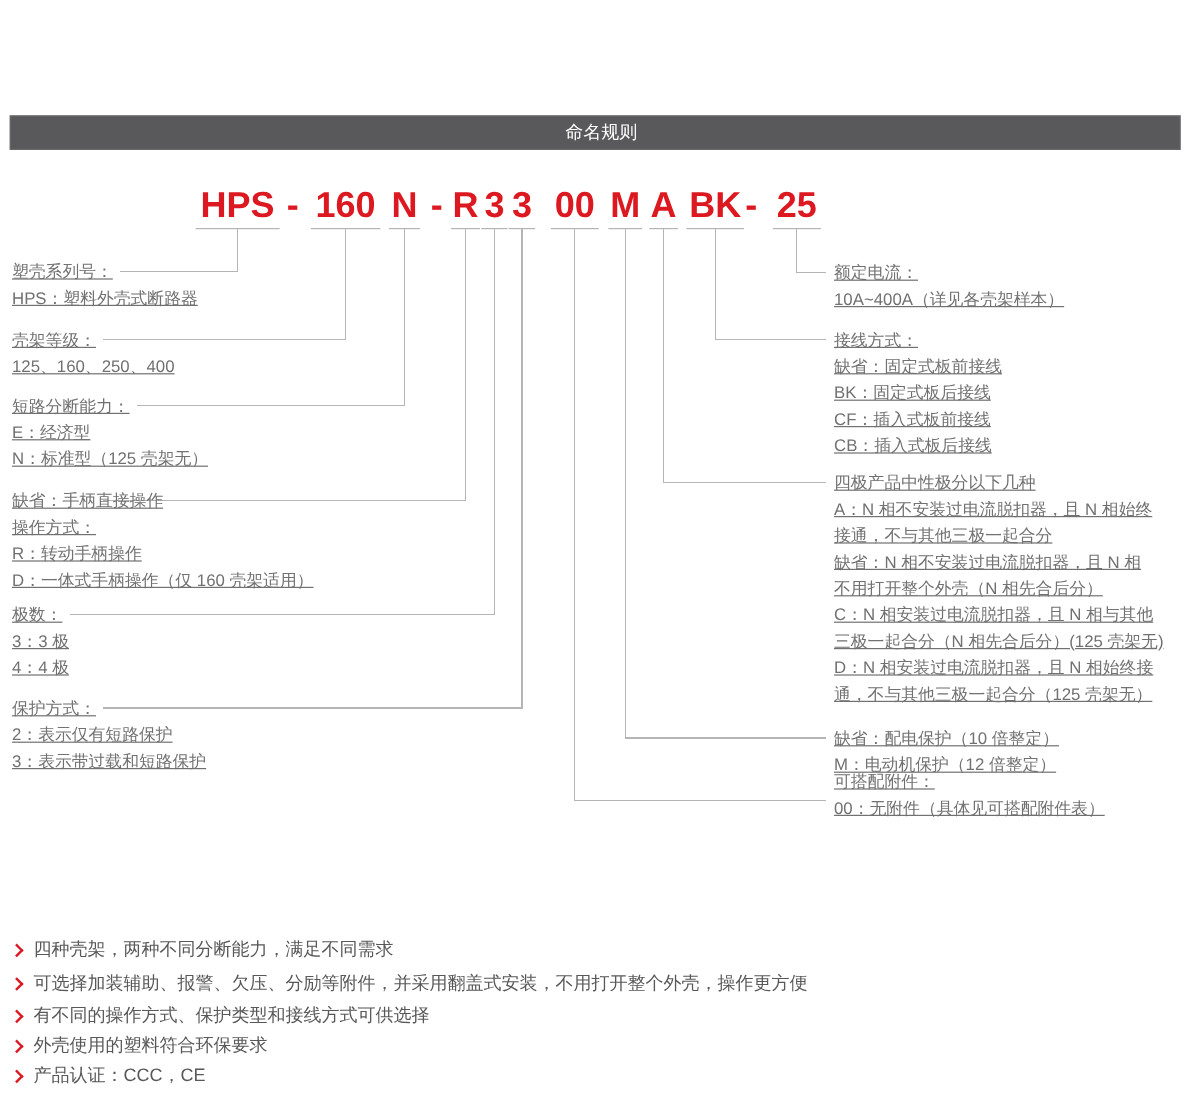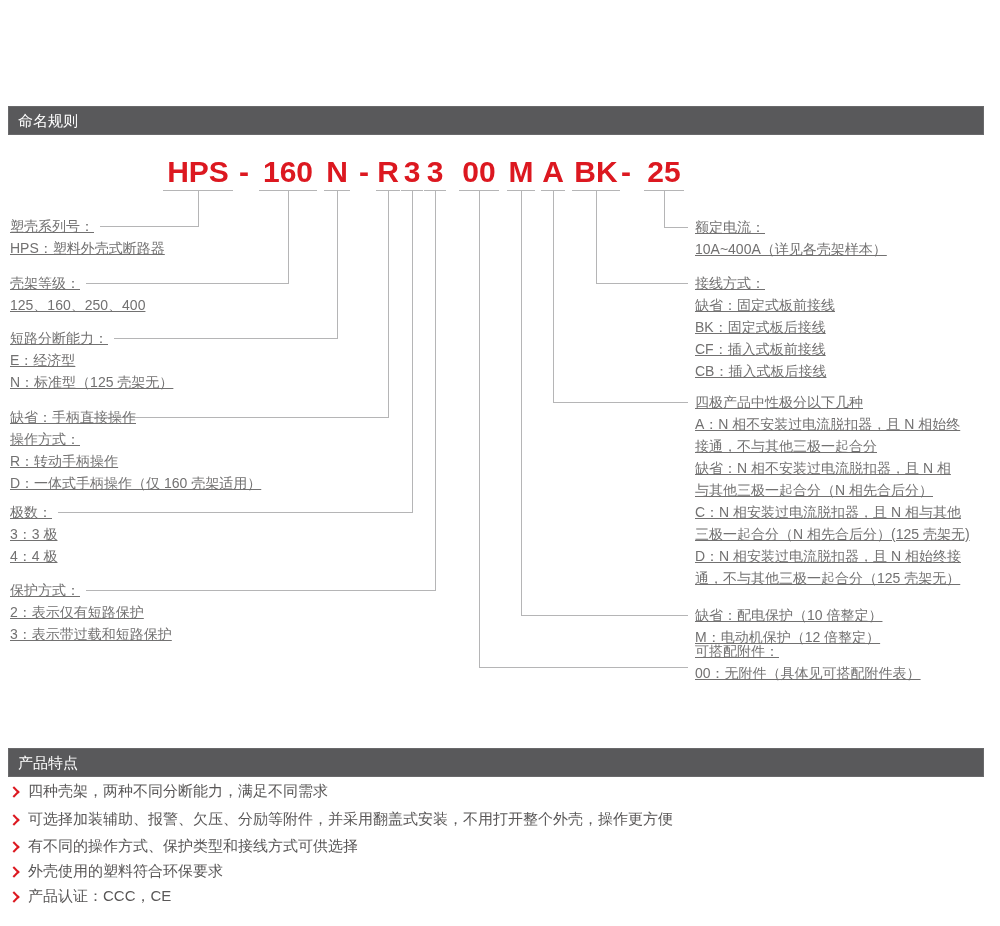--- a/index.html
+++ b/index.html
@@ -23,21 +23,21 @@
     font-size:31px;font-weight:bold;color:var(--red);
     letter-spacing:0.5px;white-space:nowrap;
   }
   .section-bar{
     position:absolute;left:8px;width:976px;height:29px;
     background:var(--bar);
     color:#ffffff;font-size:15px;line-height:29px;
     padding-left:10px;white-space:nowrap;
     box-shadow:inset 0 0 0 1px rgba(255,255,255,0.10);
   }
-  .bar-naming{top:106px;}
+  .bar-naming{top:96px;text-align:center;}
   .bar-features{top:748px;}
   
   .seg{
     position:absolute;top:156px;height:35px;
     color:var(--red);font-size:30px;font-weight:bold;
     text-align:center;line-height:32px;white-space:nowrap;
   }
   .seg.u{border-bottom:1px solid var(--line);}
   
   .connectors{position:absolute;left:0;top:0;pointer-events:none;}
@@ -138,36 +138,35 @@
     <div>缺省：固定式板前接线</div>
     <div>BK：固定式板后接线</div>
     <div>CF：插入式板前接线</div>
     <div>CB：插入式板后接线</div>
   </div>
   <div class="anno right" style="top:391px">
     <div>四极产品中性极分以下几种</div>
     <div>A：N 相不安装过电流脱扣器，且 N 相始终</div>
     <div>接通，不与其他三极一起合分</div>
     <div>缺省：N 相不安装过电流脱扣器，且 N 相</div>
-    <div>与其他三极一起合分（N 相先合后分）</div>
+    <div>不用打开整个外壳（N 相先合后分）</div>
     <div>C：N 相安装过电流脱扣器，且 N 相与其他</div>
     <div>三极一起合分（N 相先合后分）(125 壳架无)</div>
     <div>D：N 相安装过电流脱扣器，且 N 相始终接</div>
     <div>通，不与其他三极一起合分（125 壳架无）</div>
   </div>
   <div class="anno right" style="top:604px">
     <div>缺省：配电保护（10 倍整定）</div>
     <div>M：电动机保护（12 倍整定）</div>
   </div>
   <div class="anno right" style="top:640px">
     <div>可搭配附件：</div>
     <div>00：无附件（具体见可搭配附件表）</div>
   </div>
 
-  <div class="section-bar bar-features">产品特点</div>
 
   <div class="feature-row" style="top:782px">
     <span class="chev"></span>
     <span>四种壳架，两种不同分断能力，满足不同需求</span>
   </div>
   <div class="feature-row" style="top:810px">
     <span class="chev"></span>
     <span>可选择加装辅助、报警、欠压、分励等附件，并采用翻盖式安装，不用打开整个外壳，操作更方便</span>
   </div>
   <div class="feature-row" style="top:837px">

